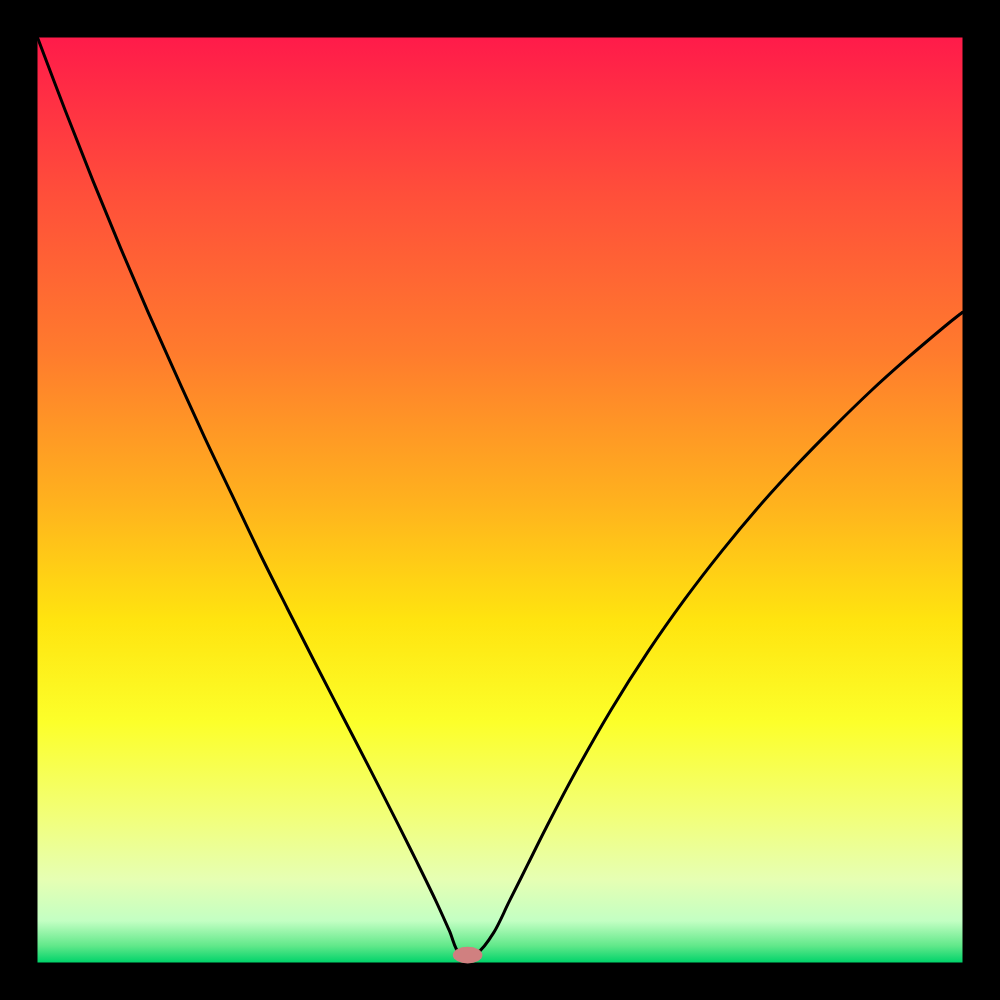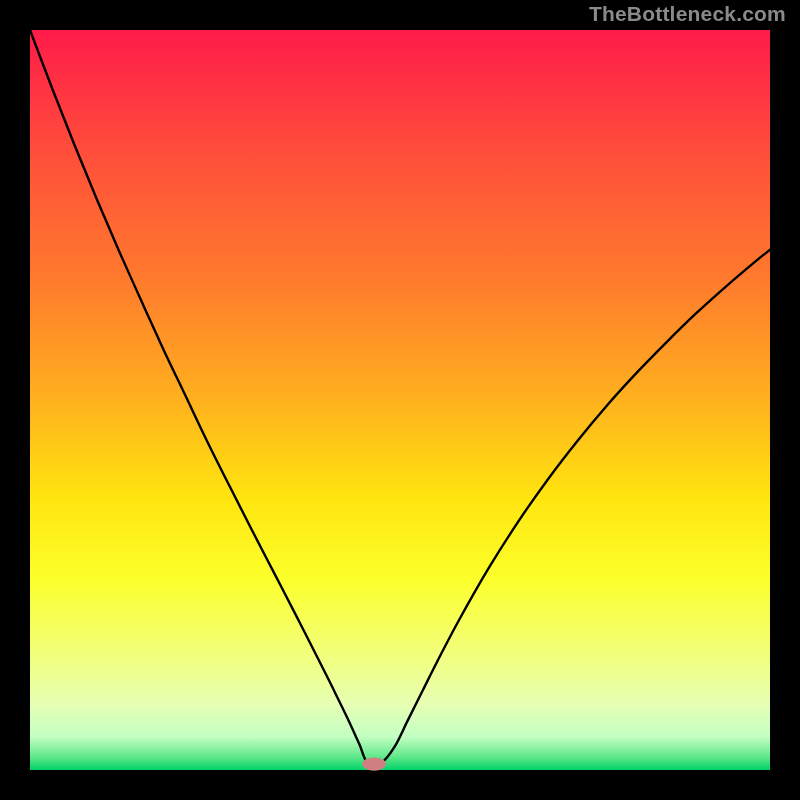--- a/index.html
+++ b/index.html
@@ -50,14 +50,13 @@
           <stop offset="95.50%" stop-color="#c3ffc3"></stop>
           <stop offset="98.20%" stop-color="#61e88a"></stop>
           <stop offset="100.00%" stop-color="#00d36a"></stop>
         </linearGradient>
     </defs>
 
     <rect id="plot-bg" fill="url(#bg-grad)" x="30" y="30" width="740" height="740"></rect>
     <path id="curve" fill="none" stroke-width="2.4" stroke-linecap="round" stroke-linejoin="round" d="M 30.00 30.00 C 33.70 39.74, 44.80 69.34, 52.20 88.46 C 59.60 107.58, 67.00 126.32, 74.40 144.70 C 81.80 163.08, 89.20 181.08, 96.60 198.72 C 104.00 216.36, 111.40 233.62, 118.80 250.52 C 126.20 267.42, 133.60 283.70, 141.00 300.10 C 148.40 316.50, 155.80 333.03, 163.20 348.94 C 170.60 364.85, 178.00 380.02, 185.40 395.56 C 192.80 411.10, 200.20 427.01, 207.60 442.18 C 215.00 457.35, 222.40 471.90, 229.80 486.58 C 237.20 501.26, 244.60 515.81, 252.00 530.24 C 259.40 544.67, 266.80 558.85, 274.20 573.16 C 281.60 587.47, 289.00 601.65, 296.40 616.08 C 303.80 630.51, 312.43 647.53, 318.60 659.74 C 324.77 671.95, 328.47 679.35, 333.40 689.34 C 338.33 699.33, 343.88 710.55, 348.20 719.68 C 352.52 728.81, 356.09 736.95, 359.30 744.10 C 362.51 751.25, 363.74 759.52, 367.44 762.60 C 371.14 765.68, 376.94 765.31, 381.50 762.60 C 386.06 759.89, 390.50 753.23, 394.82 746.32 C 399.14 739.41, 402.84 730.29, 407.40 721.16 C 411.96 712.03, 417.27 701.43, 422.20 691.56 C 427.13 681.69, 430.83 673.92, 437.00 661.96 C 443.17 650.00, 450.57 635.44, 459.20 619.78 C 467.83 604.12, 478.93 584.38, 488.80 567.98 C 498.67 551.58, 508.53 536.16, 518.40 521.36 C 528.27 506.56, 538.13 492.62, 548.00 479.18 C 557.87 465.74, 567.73 453.03, 577.60 440.70 C 587.47 428.37, 597.33 416.53, 607.20 405.18 C 617.07 393.83, 626.93 383.10, 636.80 372.62 C 646.67 362.14, 656.53 352.15, 666.40 342.28 C 676.27 332.41, 686.13 322.67, 696.00 313.42 C 705.87 304.17, 715.73 295.41, 725.60 286.78 C 735.47 278.15, 747.80 267.79, 755.20 261.62 C 762.60 255.45, 767.53 251.75, 770.00 249.78" stroke="#000000"></path>
     <ellipse id="marker" cx="374.1" cy="764.08" rx="11.84" ry="6.660000000000001" fill="#d08080"></ellipse>
   </svg>
-  <div class="watermark">TheBottleneck.com</div>
 </div>
 
 </body></html>

